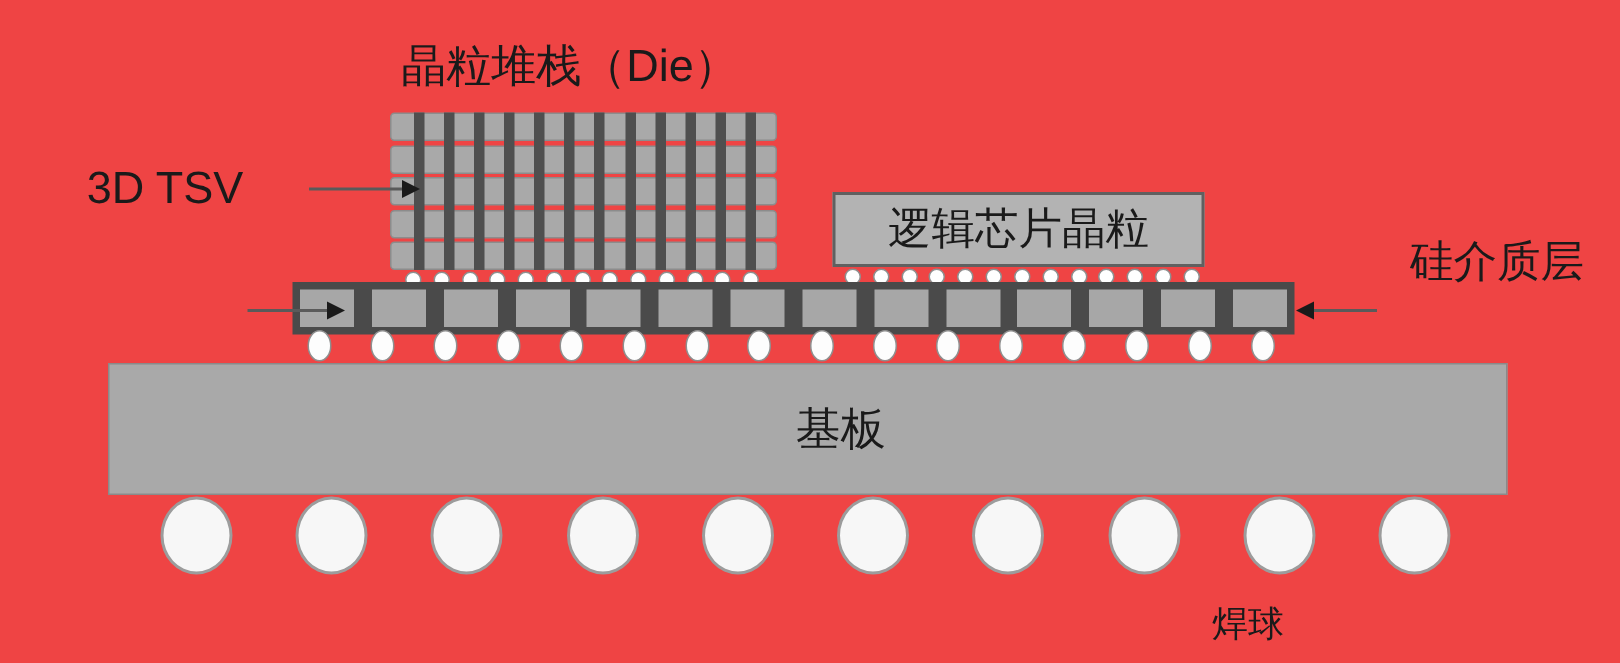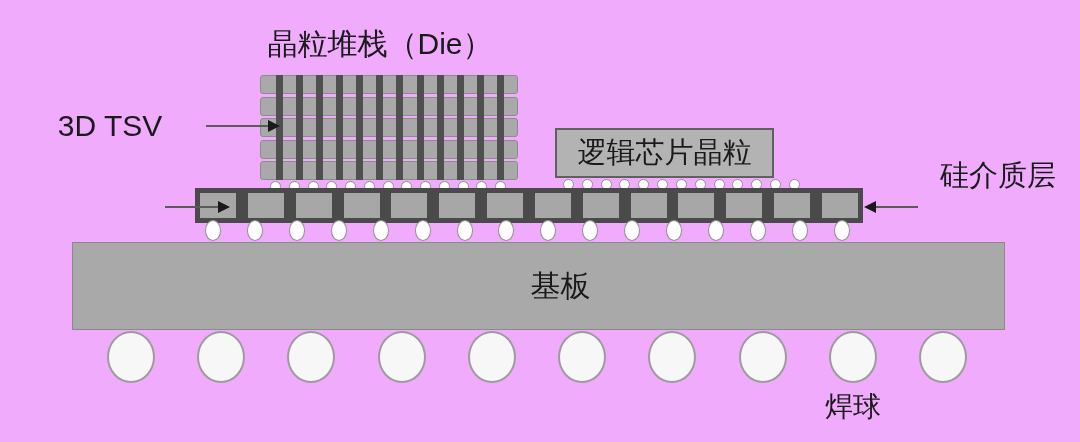--- a/index.html
+++ b/index.html
@@ -1,17 +1,17 @@
 <!DOCTYPE html>
 <html style="--text: #1a1a1a; --arrow: #5a5a5a; --die-layer: #a9a9a9; --die-border: #8c8c8c; --tsv: #4f4f4f; --logic-fill: #b3b3b3; --logic-border: #606060; --interposer-frame: #4a4a4a; --interposer-block: #a7a7a7; --substrate: #a9a9a9; --substrate-border: #8a8a8a; --ball-fill: #f7f7f7; --ball-stroke: #9c9c9c; --bump-stroke: #8f8f8f;"><head>
 <meta charset="utf-8">
 <style>
   html,body{margin:0;padding:0;background:#fff;}
   #diagram{
-    position:relative;width:1080px;height:442px;background:#f0abfc;overflow:hidden;
+    position:relative;width:1080px;height:442px;background:#ef4444;overflow:hidden;
     font-family:"Liberation Sans","DejaVu Sans",sans-serif;color:var(--text,#1a1a1a);
   }
   .abs{position:absolute;}
   .lbl{white-space:nowrap;color:var(--text);}
 
   
   .title{left:255px;top:24px;width:250px;text-align:center;font-size:30px;}
 
   
   .die-stack{left:260px;top:75px;width:258px;height:105px;}
@@ -20,21 +20,21 @@
   .die-tsvs{position:absolute;top:0;bottom:0;left:16px;right:14px;display:flex;justify-content:space-between;}
   .die-tsv{width:7px;height:100%;background:var(--tsv);}
 
   
   .bump-row{display:flex;justify-content:space-between;align-items:center;height:12px;}
   .bump-row .ubump{width:11px;height:11px;border-radius:50%;background:#ffffff;border:1.5px solid var(--bump-stroke);box-sizing:border-box;}
   .stack-bumps{left:270px;top:180px;width:236px;}
   .logic-bumps{left:563px;top:178px;width:237px;}
 
   
-  .logic-die{left:555px;top:128px;width:219px;height:50px;background:var(--logic-fill);
+  .logic-die{left:555px;top:128px;width:248px;height:50px;background:var(--logic-fill);
     border:2px solid var(--logic-border);box-sizing:border-box;
     display:flex;align-items:center;justify-content:center;font-size:29px;}
 
   
   .interposer{left:195px;top:188px;width:668px;height:35px;background:var(--interposer-frame);}
   .interposer-blocks{position:absolute;top:5px;bottom:5px;left:5px;right:5px;display:flex;justify-content:space-between;}
   .iblock{width:36px;height:100%;background:var(--interposer-block);}
   .interposer-bumps{left:205px;top:219px;width:645px;height:22px;display:flex;justify-content:space-between;align-items:center;}
   .obump{width:16px;height:21px;border-radius:50%;background:#fdfdfd;border:1.5px solid var(--bump-stroke);box-sizing:border-box;}
 
@@ -45,21 +45,21 @@
   .substrate .lbl{transform:translateX(22px);}
 
   
   .solder-balls{left:107px;top:331px;width:860px;height:52px;display:flex;justify-content:space-between;}
   .ball{width:48px;height:52px;border-radius:50%;background:var(--ball-fill);border:2px solid var(--ball-stroke);box-sizing:border-box;}
 
   
   .label-3dtsv{left:20px;top:109px;width:180px;text-align:center;font-size:30px;}
   .label-25dtsv{left:28px;top:191px;width:130px;text-align:left;font-size:29px;}
   .label-interposer{left:920px;top:158px;width:156px;text-align:center;font-size:29px;line-height:34px;}
-  .label-ball{left:808px;top:388px;width:90px;text-align:center;font-size:28px;}
+  .label-ball{left:808px;top:400px;width:90px;font-size:24px;}
 
   
   .arrow{position:absolute;height:2px;background:var(--arrow);z-index:6;}
   .arrow-r::after{content:"";position:absolute;right:-12px;top:-5px;width:0;height:0;
     border-left:12px solid var(--text);border-top:6px solid transparent;border-bottom:6px solid transparent;}
   .arrow-l::before{content:"";position:absolute;left:-12px;top:-5px;width:0;height:0;
     border-right:12px solid var(--text);border-top:6px solid transparent;border-bottom:6px solid transparent;}
   .arrow-3d{left:206px;top:125px;width:62px;}
   .arrow-25d{left:165px;top:206px;width:53px;}
   .arrow-interposer{left:876px;top:206px;width:42px;}

